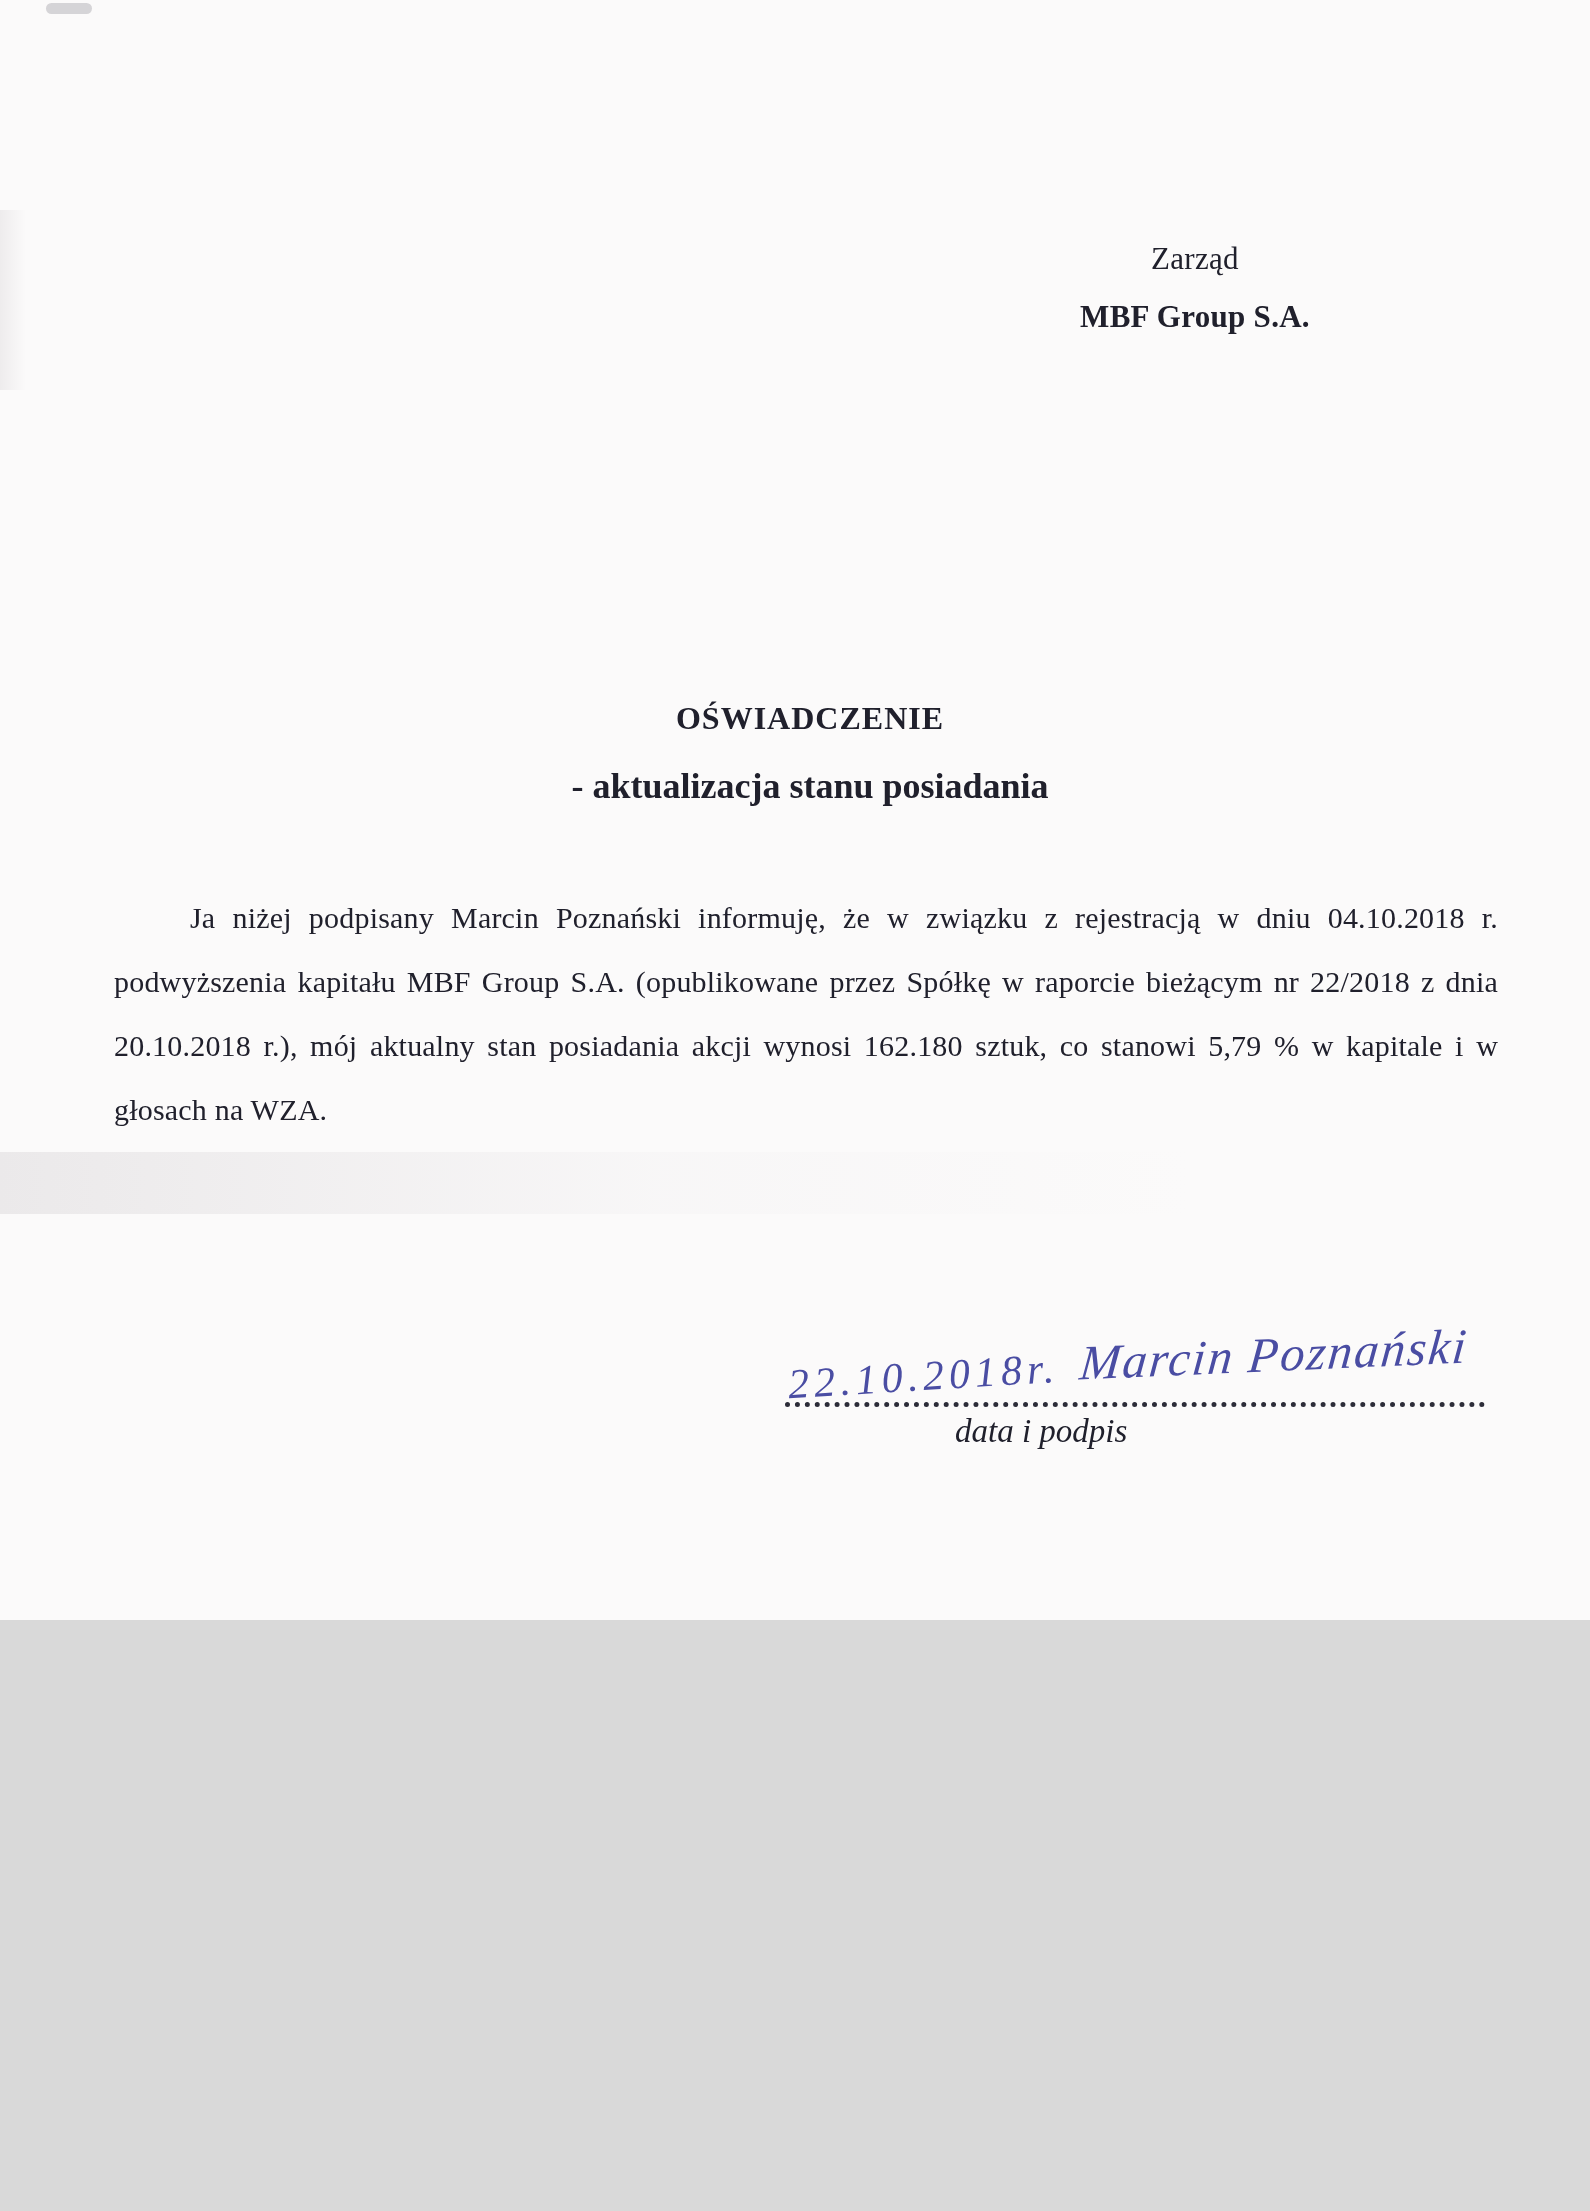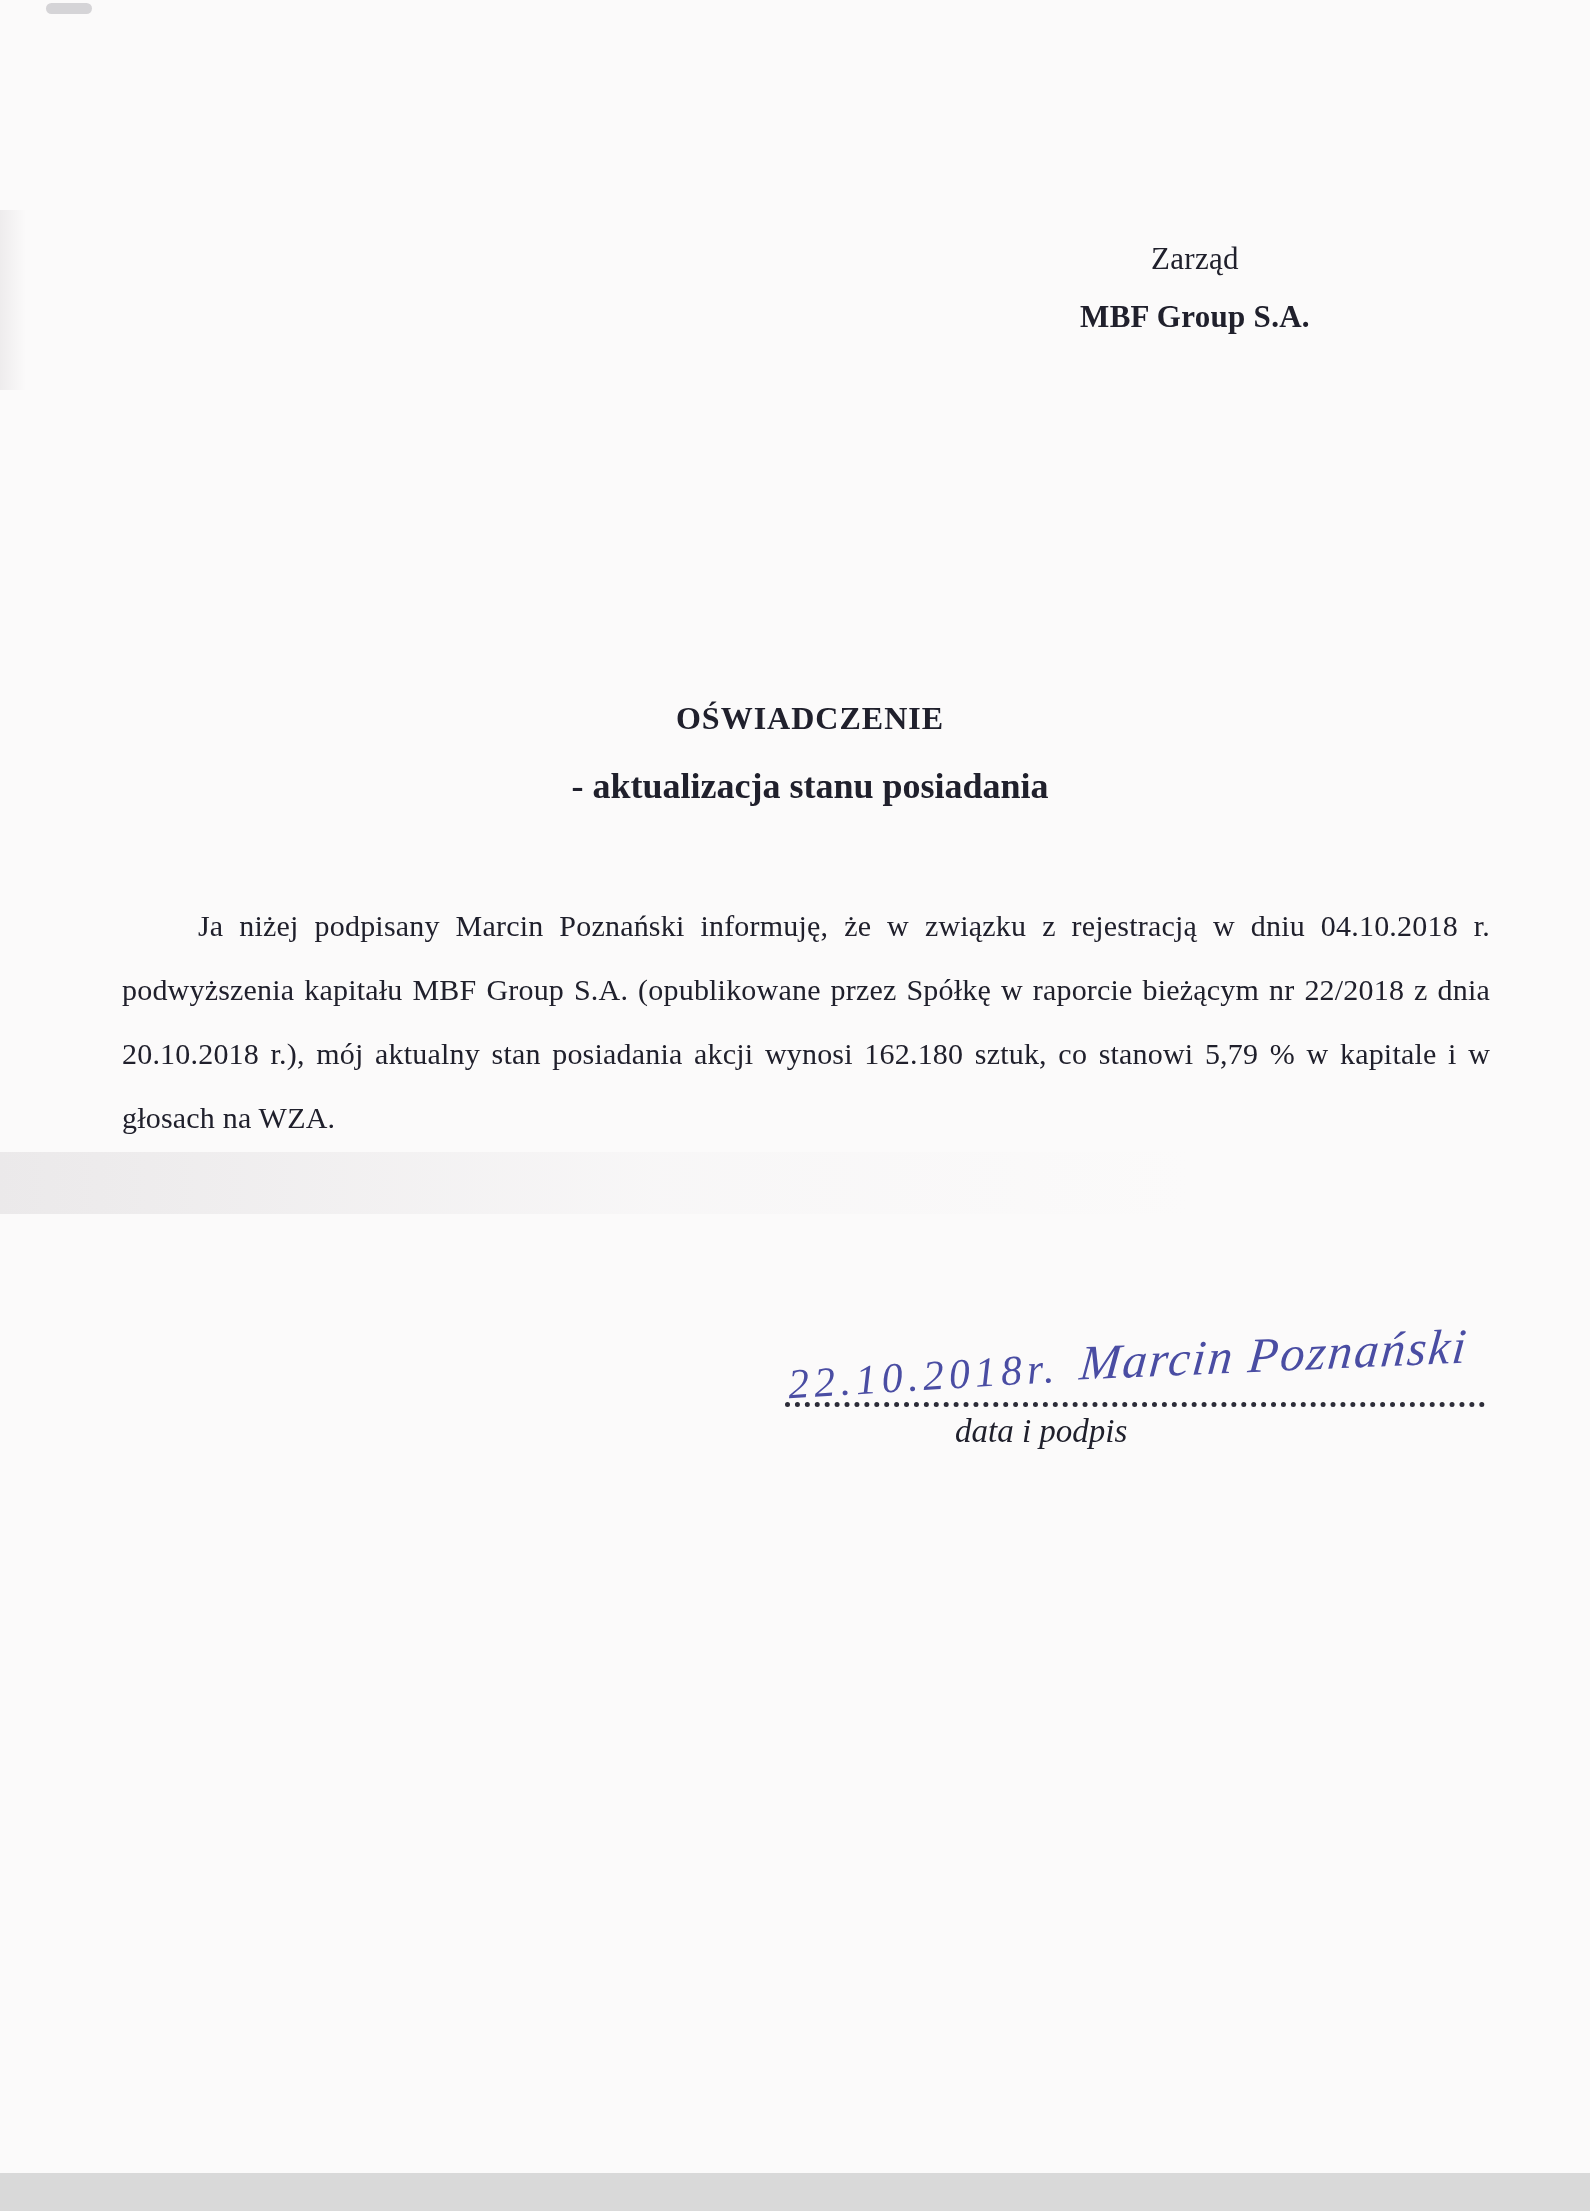--- a/index.html
+++ b/index.html
@@ -3,21 +3,21 @@
 <meta charset="utf-8">
 <style>
   html, body {
     margin: 0;
     padding: 0;
     background: #d9d9d9;
   }
   .page {
     position: relative;
     width: 1590px;
-    height: 2173px;
+    height: 1620px;
     margin: 0 auto;
     background: var(--paper, #fbfafa);
     color: var(--text, #20202c);
     font-family: "Liberation Serif", serif;
     overflow: hidden;
   }
 
   
   .scan-speck {
     position: absolute;
@@ -80,21 +80,21 @@
     position: absolute;
     top: 882px;
     left: 110px;
     width: 1392px;
     font-size: 30px;
     line-height: 64px;
     text-align: justify;
     letter-spacing: .2px;
   }
   .body-text p {
-    margin: 12px;
+    margin: 4px;
     text-indent: 76px;
   }
 
   
   .sig-dotline {
     position: absolute;
     left: 785px;
     top: 1370px;
     width: 700px;
     height: 32px;

